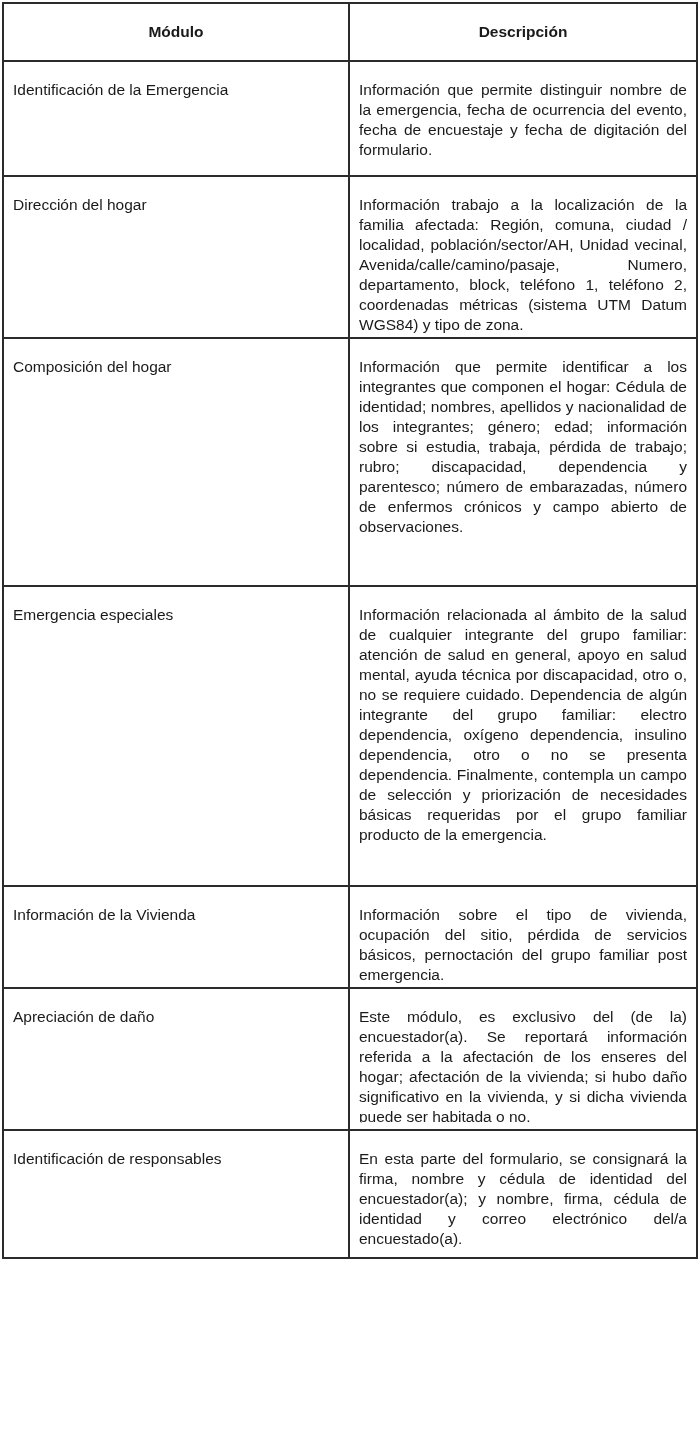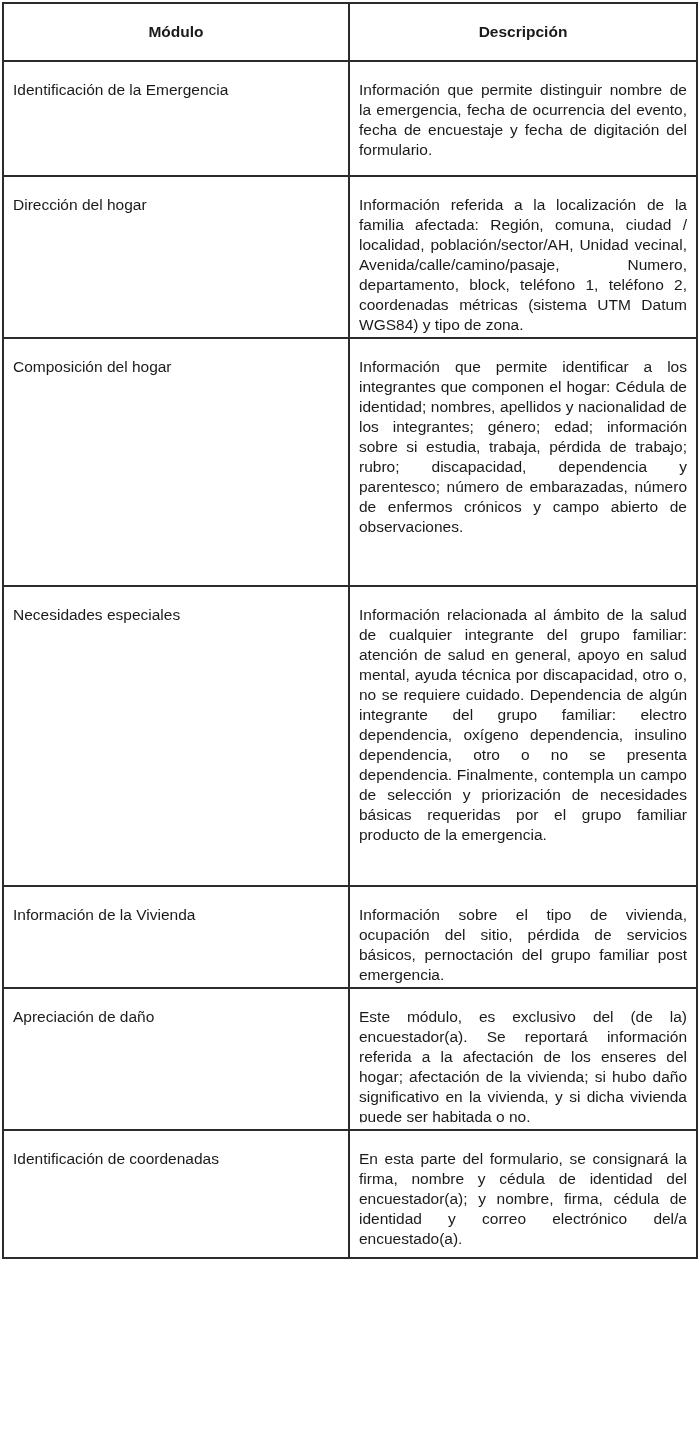--- a/index.html
+++ b/index.html
@@ -80,37 +80,37 @@
         <tr class="hdr">
       <th>Módulo</th>
       <th>Descripción</th>
     </tr>
     <tr class="r0">
       <td class="module-cell">Identificación de la Emergencia</td>
       <td class="description-cell">Información que permite distinguir nombre de la emergencia, fecha de ocurrencia del evento, fecha de encuestaje y fecha de digitación del formulario.</td>
     </tr>
     <tr class="r1">
       <td class="module-cell">Dirección del hogar</td>
-      <td class="description-cell">Información referida a la localización de la familia afectada: Región, comuna, ciudad / localidad, población/sector/AH, Unidad vecinal, Avenida/calle/camino/pasaje, Numero, departamento, block, teléfono 1, teléfono 2, coordenadas métricas (sistema UTM Datum WGS84) y tipo de zona.</td>
+      <td class="description-cell">Información trabajo a la localización de la familia afectada: Región, comuna, ciudad / localidad, población/sector/AH, Unidad vecinal, Avenida/calle/camino/pasaje, Numero, departamento, block, teléfono 1, teléfono 2, coordenadas métricas (sistema UTM Datum WGS84) y tipo de zona.</td>
     </tr>
     <tr class="r2">
       <td class="module-cell">Composición del hogar</td>
       <td class="description-cell">Información que permite identificar a los integrantes que componen el hogar: Cédula de identidad; nombres, apellidos y nacionalidad de los integrantes; género; edad; información sobre si estudia, trabaja, pérdida de trabajo; rubro; discapacidad, dependencia y parentesco; número de embarazadas, número de enfermos crónicos y campo abierto de observaciones.</td>
     </tr>
     <tr class="r3">
-      <td class="module-cell">Necesidades especiales</td>
+      <td class="module-cell">Emergencia especiales</td>
       <td class="description-cell">Información relacionada al ámbito de la salud de cualquier integrante del grupo familiar: atención de salud en general, apoyo en salud mental, ayuda técnica por discapacidad, otro o, no se requiere cuidado. Dependencia de algún integrante del grupo familiar: electro dependencia, oxígeno dependencia, insulino dependencia, otro o no se presenta dependencia. Finalmente, contempla un campo de selección y priorización de necesidades básicas requeridas por el grupo familiar producto de la emergencia.</td>
     </tr>
     <tr class="r4">
       <td class="module-cell">Información de la Vivienda</td>
       <td class="description-cell">Información sobre el tipo de vivienda, ocupación del sitio, pérdida de servicios básicos, pernoctación del grupo familiar post emergencia.</td>
     </tr>
     <tr class="r5">
       <td class="module-cell">Apreciación de daño</td>
       <td class="description-cell">Este módulo, es exclusivo del (de la) encuestador(a). Se reportará información referida a la afectación de los enseres del hogar; afectación de la vivienda; si hubo daño significativo en la vivienda, y si dicha vivienda puede ser habitada o no.</td>
     </tr>
     <tr class="r7">
-      <td class="module-cell">Identificación de coordenadas</td>
+      <td class="module-cell">Identificación de responsables</td>
       <td class="description-cell">En esta parte del formulario, se consignará la firma, nombre y cédula de identidad del encuestador(a); y nombre, firma, cédula de identidad y correo electrónico del/a encuestado(a).</td>
     </tr>
   </tbody>
     </table>
 </div>
 
 </body></html>

